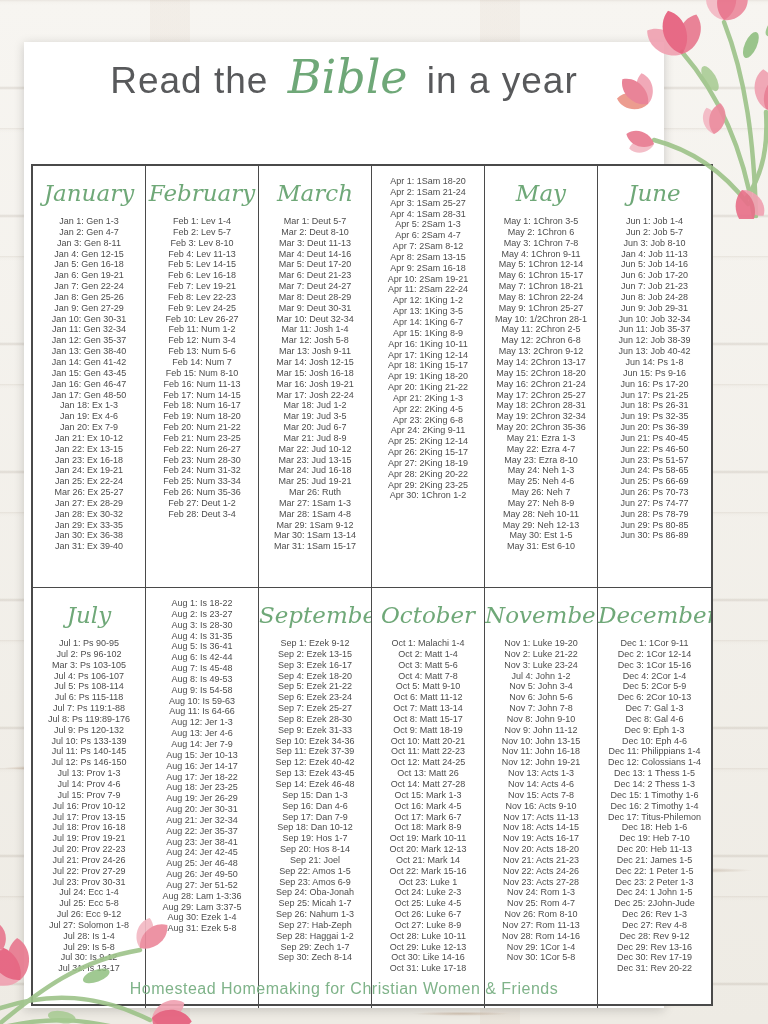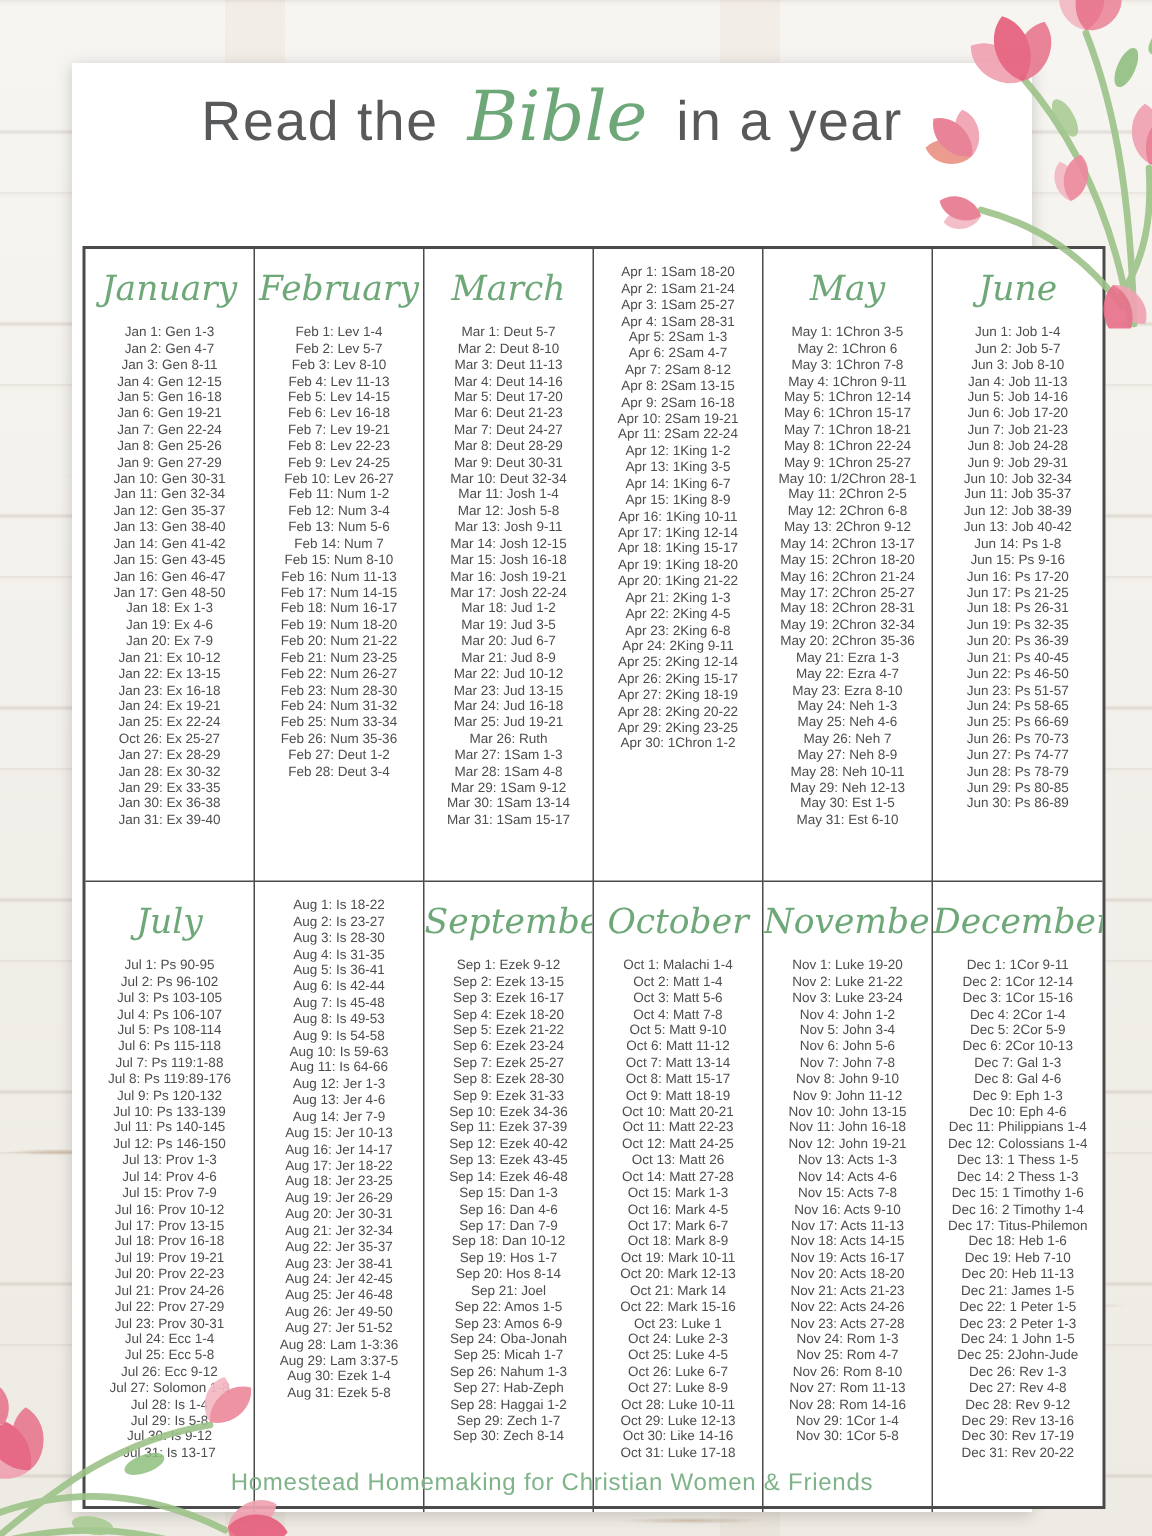--- a/index.html
+++ b/index.html
@@ -18,21 +18,21 @@
       radial-gradient(ellipse 70px 3px at 60% 99%, rgba(150,105,65,.30), transparent 70%),
       radial-gradient(ellipse 50px 3px at 5% 75%, rgba(150,105,65,.35), transparent 70%),
       repeating-linear-gradient(180deg,
         rgba(110,85,60,.10) 0px, rgba(110,85,60,.02) 2px, transparent 5px, transparent 86px,
         rgba(95,75,55,.14) 88px, transparent 90px, transparent 128px),
       repeating-linear-gradient(90deg,
         transparent 0 150px, rgba(160,115,75,.06) 150px 190px, transparent 190px 330px),
       linear-gradient(#f7f5f1, #eeebe4);
   }
   .page {
-    position:absolute; left:48px; top:42px; width:640px; height:966px;
+    position:absolute; left:24px; top:42px; width:640px; height:966px;
     background:#ffffff;
     box-shadow:0 2px 10px rgba(0,0,0,.18);
   }
   .title {
     position:absolute; top:8px; left:0; right:0;
     text-align:center; color:#58595b;
     font-family:"Liberation Sans", sans-serif;
     font-weight:300; font-size:37px; letter-spacing:1px;
     white-space:nowrap;
   }
@@ -115,21 +115,21 @@
           <div class="reading">Jan 16: Gen 46-47</div>
           <div class="reading">Jan 17: Gen 48-50</div>
           <div class="reading">Jan 18: Ex 1-3</div>
           <div class="reading">Jan 19: Ex 4-6</div>
           <div class="reading">Jan 20: Ex 7-9</div>
           <div class="reading">Jan 21: Ex 10-12</div>
           <div class="reading">Jan 22: Ex 13-15</div>
           <div class="reading">Jan 23: Ex 16-18</div>
           <div class="reading">Jan 24: Ex 19-21</div>
           <div class="reading">Jan 25: Ex 22-24</div>
-          <div class="reading">Oct 26: Ex 25-27</div>
+          <div class="reading">Mar 26: Ex 25-27</div>
           <div class="reading">Jan 27: Ex 28-29</div>
           <div class="reading">Jan 28: Ex 30-32</div>
           <div class="reading">Jan 29: Ex 33-35</div>
           <div class="reading">Jan 30: Ex 36-38</div>
           <div class="reading">Jan 31: Ex 39-40</div>
         </div>
   </div>
 
   <div class="month">
     <div class="month-name">February</div>
@@ -308,21 +308,21 @@
           <div class="reading">Jun 29: Ps 80-85</div>
           <div class="reading">Jun 30: Ps 86-89</div>
         </div>
   </div>
 
   <div class="month">
     <div class="month-name">July</div>
     <div class="readings">
           <div class="reading">Jul 1: Ps 90-95</div>
           <div class="reading">Jul 2: Ps 96-102</div>
-          <div class="reading">Jul 3: Ps 103-105</div>
+          <div class="reading">Mar 3: Ps 103-105</div>
           <div class="reading">Jul 4: Ps 106-107</div>
           <div class="reading">Jul 5: Ps 108-114</div>
           <div class="reading">Jul 6: Ps 115-118</div>
           <div class="reading">Jul 7: Ps 119:1-88</div>
           <div class="reading">Jul 8: Ps 119:89-176</div>
           <div class="reading">Jul 9: Ps 120-132</div>
           <div class="reading">Jul 10: Ps 133-139</div>
           <div class="reading">Jul 11: Ps 140-145</div>
           <div class="reading">Jul 12: Ps 146-150</div>
           <div class="reading">Jul 13: Prov 1-3</div>
@@ -455,21 +455,21 @@
           <div class="reading">Oct 31: Luke 17-18</div>
         </div>
   </div>
 
   <div class="month">
     <div class="month-name">November</div>
     <div class="readings">
           <div class="reading">Nov 1: Luke 19-20</div>
           <div class="reading">Nov 2: Luke 21-22</div>
           <div class="reading">Nov 3: Luke 23-24</div>
-          <div class="reading">Nov 4: John 1-2</div>
+          <div class="reading">Jul 4: John 1-2</div>
           <div class="reading">Nov 5: John 3-4</div>
           <div class="reading">Nov 6: John 5-6</div>
           <div class="reading">Nov 7: John 7-8</div>
           <div class="reading">Nov 8: John 9-10</div>
           <div class="reading">Nov 9: John 11-12</div>
           <div class="reading">Nov 10: John 13-15</div>
           <div class="reading">Nov 11: John 16-18</div>
           <div class="reading">Nov 12: John 19-21</div>
           <div class="reading">Nov 13: Acts 1-3</div>
           <div class="reading">Nov 14: Acts 4-6</div>

